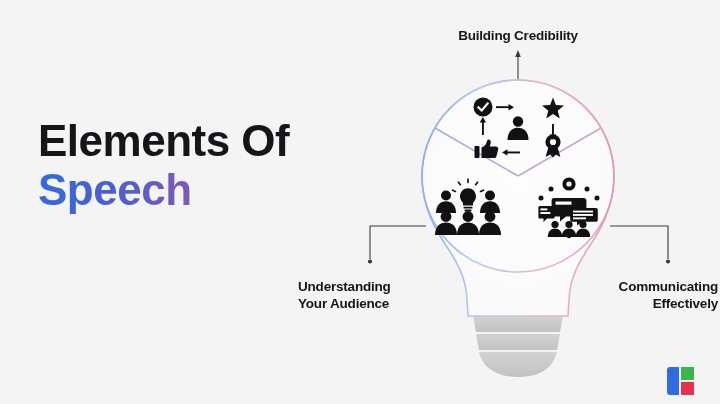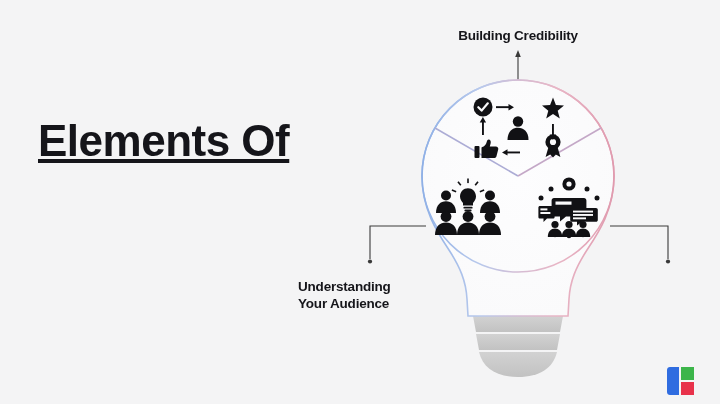--- a/index.html
+++ b/index.html
@@ -33,21 +33,20 @@
     font-family: "Liberation Sans", sans-serif;
     font-weight: bold;
     font-size: 44px;
     line-height: 1.12;
     letter-spacing: -0.5px;
     margin: 0;
     white-space: nowrap;
   }
   #title-line-1 {
     color: #15151a;
-    text-decoration: underline;
   }
   .grad-text {
     background-image: linear-gradient(95deg, #2f6ce0 0%, #4a5fd0 22%, #7b5ab8 45%, #a85596 62%, #cf4670 80%, #e8324b 100%);
     -webkit-background-clip: text;
     background-clip: text;
     color: transparent;
     -webkit-text-fill-color: transparent;
   }
 
   
@@ -103,20 +102,21 @@
     height: 30px;
   }
 </style>
 </head>
 <body>
 
 <div id="slide">
 
   <div id="title-block">
     <div class="title-line" id="title-line-1">Elements Of</div>
+    <div class="title-line grad-text" id="title-line-3">Speech</div>
   </div>
 
   <div id="diagram">
 
     <svg id="diagram-svg" width="450" height="404" viewBox="0 0 450 404">
       <defs>
         <linearGradient id="bulbStroke" x1="0" y1="0" x2="1" y2="0">
           <stop offset="0%" stop-color="#8fb0e6"></stop>
           <stop offset="30%" stop-color="#b8c9ec"></stop>
           <stop offset="50%" stop-color="#d4bdd4"></stop>
@@ -321,20 +321,22 @@
           <path d="M305.8 237 C305.8 231.2 309 228.4 313 228.4 C317 228.4 320.2 231.2 320.2 237 Z"></path>
         </g>
       </g>
     </svg>
 
     <div class="callout" id="callout-left">Understanding
 Your Audience</div>
 
     <div class="callout" id="callout-top">Building Credibility</div>
 
+    <div class="callout" id="callout-right">Communicating
+Effectively</div>
   </div>
 
   <div id="logo">
     <svg width="33" height="30" viewBox="0 0 33 30">
       <path d="M3 4 C3 2.3 4.3 1 6 1 L15 1 L15 29 L6 29 C4.3 29 3 27.7 3 26 Z" fill="#2f6ce0"></path>
       <rect x="17" y="1" width="13" height="13" fill="#3cb54a"></rect>
       <rect x="17" y="16" width="13" height="13" fill="#e8324b"></rect>
     </svg>
   </div>
 

